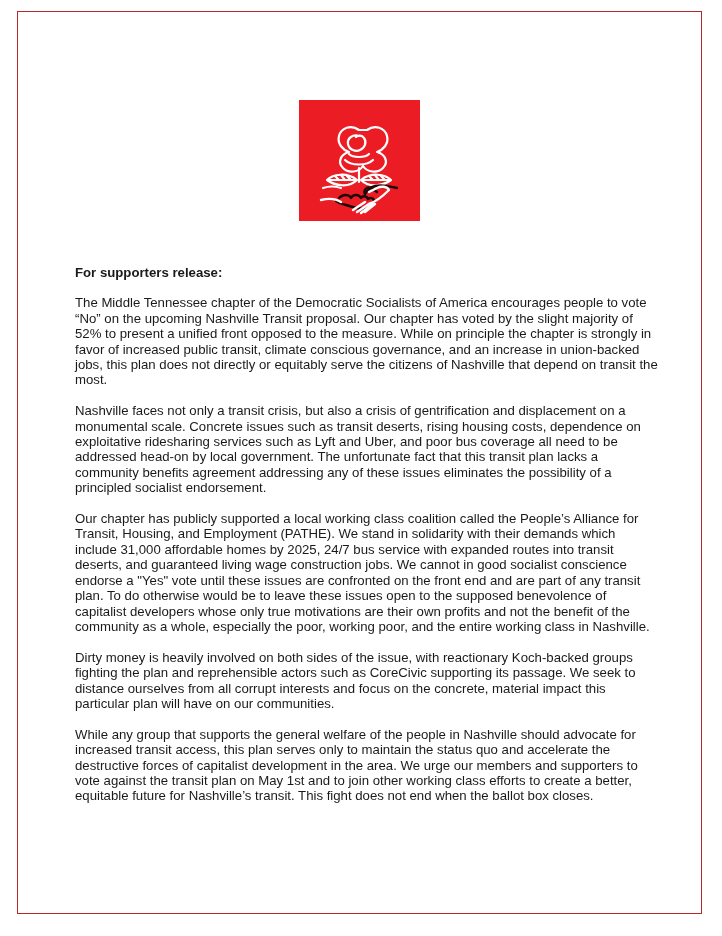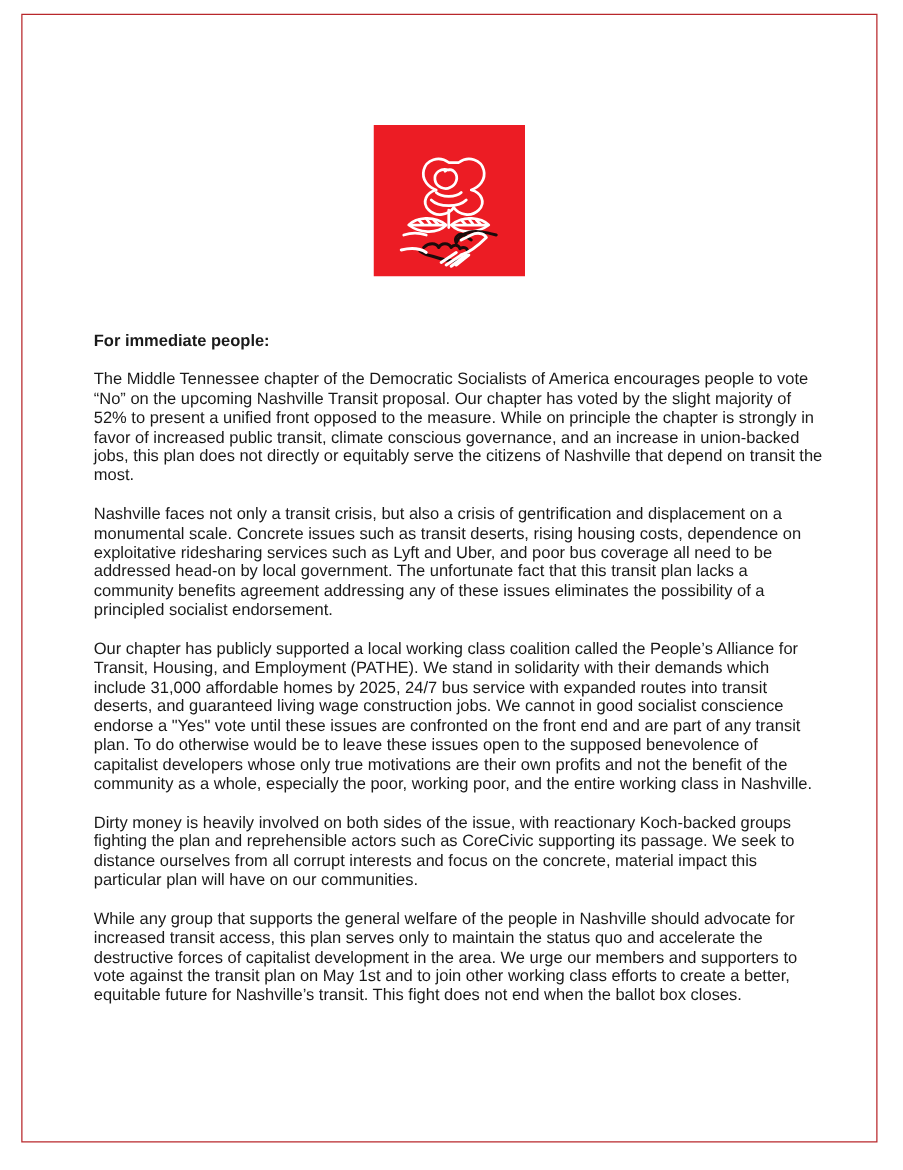--- a/index.html
+++ b/index.html
@@ -49,19 +49,19 @@
     </g>
     <g fill="none" stroke="#ffffff" stroke-width="2.4" stroke-linecap="round" stroke-linejoin="round">
       <path d="M22 100 c8 -2 14 -2 20 2"></path>
       <path d="M54 110 l12 -8 M58 112 l12 -8 M62 113 l12 -9 M66 112 l10 -8"></path>
       <path d="M70 104 c6 -2 14 -8 20 -14 c-2 -4 -8 -4 -12 -2 l-8 4"></path>
     </g>
   </svg>
 </div>
 
 <div class="content">
-  <p class="heading">For immediate people:</p>
+  <p class="heading">For supporters release:</p>
   <p class="para">The Middle Tennessee chapter of the Democratic Socialists of America encourages people to vote “No” on the upcoming Nashville Transit proposal.  Our chapter has voted by the slight majority of 52% to present a unified front opposed to the measure.  While on principle the chapter is strongly in favor of increased public transit, climate conscious governance, and an increase in union-backed jobs, this plan does not directly or equitably serve the citizens of Nashville that depend on transit the most.</p>
   <p class="para">Nashville faces not only a transit crisis, but also a crisis of gentrification and displacement on a monumental scale.  Concrete issues such as transit deserts, rising housing costs, dependence on exploitative ridesharing services such as Lyft and Uber, and poor bus coverage all need to be addressed head-on by local government.  The unfortunate fact that this transit plan lacks a community benefits agreement addressing any of these issues eliminates the possibility of a principled socialist endorsement.</p>
   <p class="para">Our chapter has publicly supported a local working class coalition called the People’s Alliance for Transit, Housing, and Employment (PATHE). We stand in solidarity with their demands which include 31,000 affordable homes by 2025, 24/7 bus service with expanded routes into transit deserts, and guaranteed living wage construction jobs. We cannot in good socialist conscience endorse a "Yes" vote until these issues are confronted on the front end and are part of any transit plan. To do otherwise would be to leave these issues open to the supposed benevolence of capitalist developers whose only true motivations are their own profits and not the benefit of the community as a whole, especially the poor, working poor, and the entire working class in Nashville.</p>
   <p class="para">Dirty money is heavily involved on both sides of the issue, with reactionary Koch-backed groups fighting the plan and reprehensible actors such as CoreCivic supporting its passage.  We seek to distance ourselves from all corrupt interests and focus on the concrete, material impact this particular plan will have on our communities.</p>
   <p class="para">While any group that supports the general welfare of the people in Nashville should advocate for increased transit access, this plan serves only to maintain the status quo and accelerate the destructive forces of capitalist development in the area.  We urge our members and supporters to vote against the transit plan on May 1st and to join other working class efforts to create a better, equitable future for Nashville’s transit. This fight does not end when the ballot box closes.</p>
 </div>
 
 </body></html>

